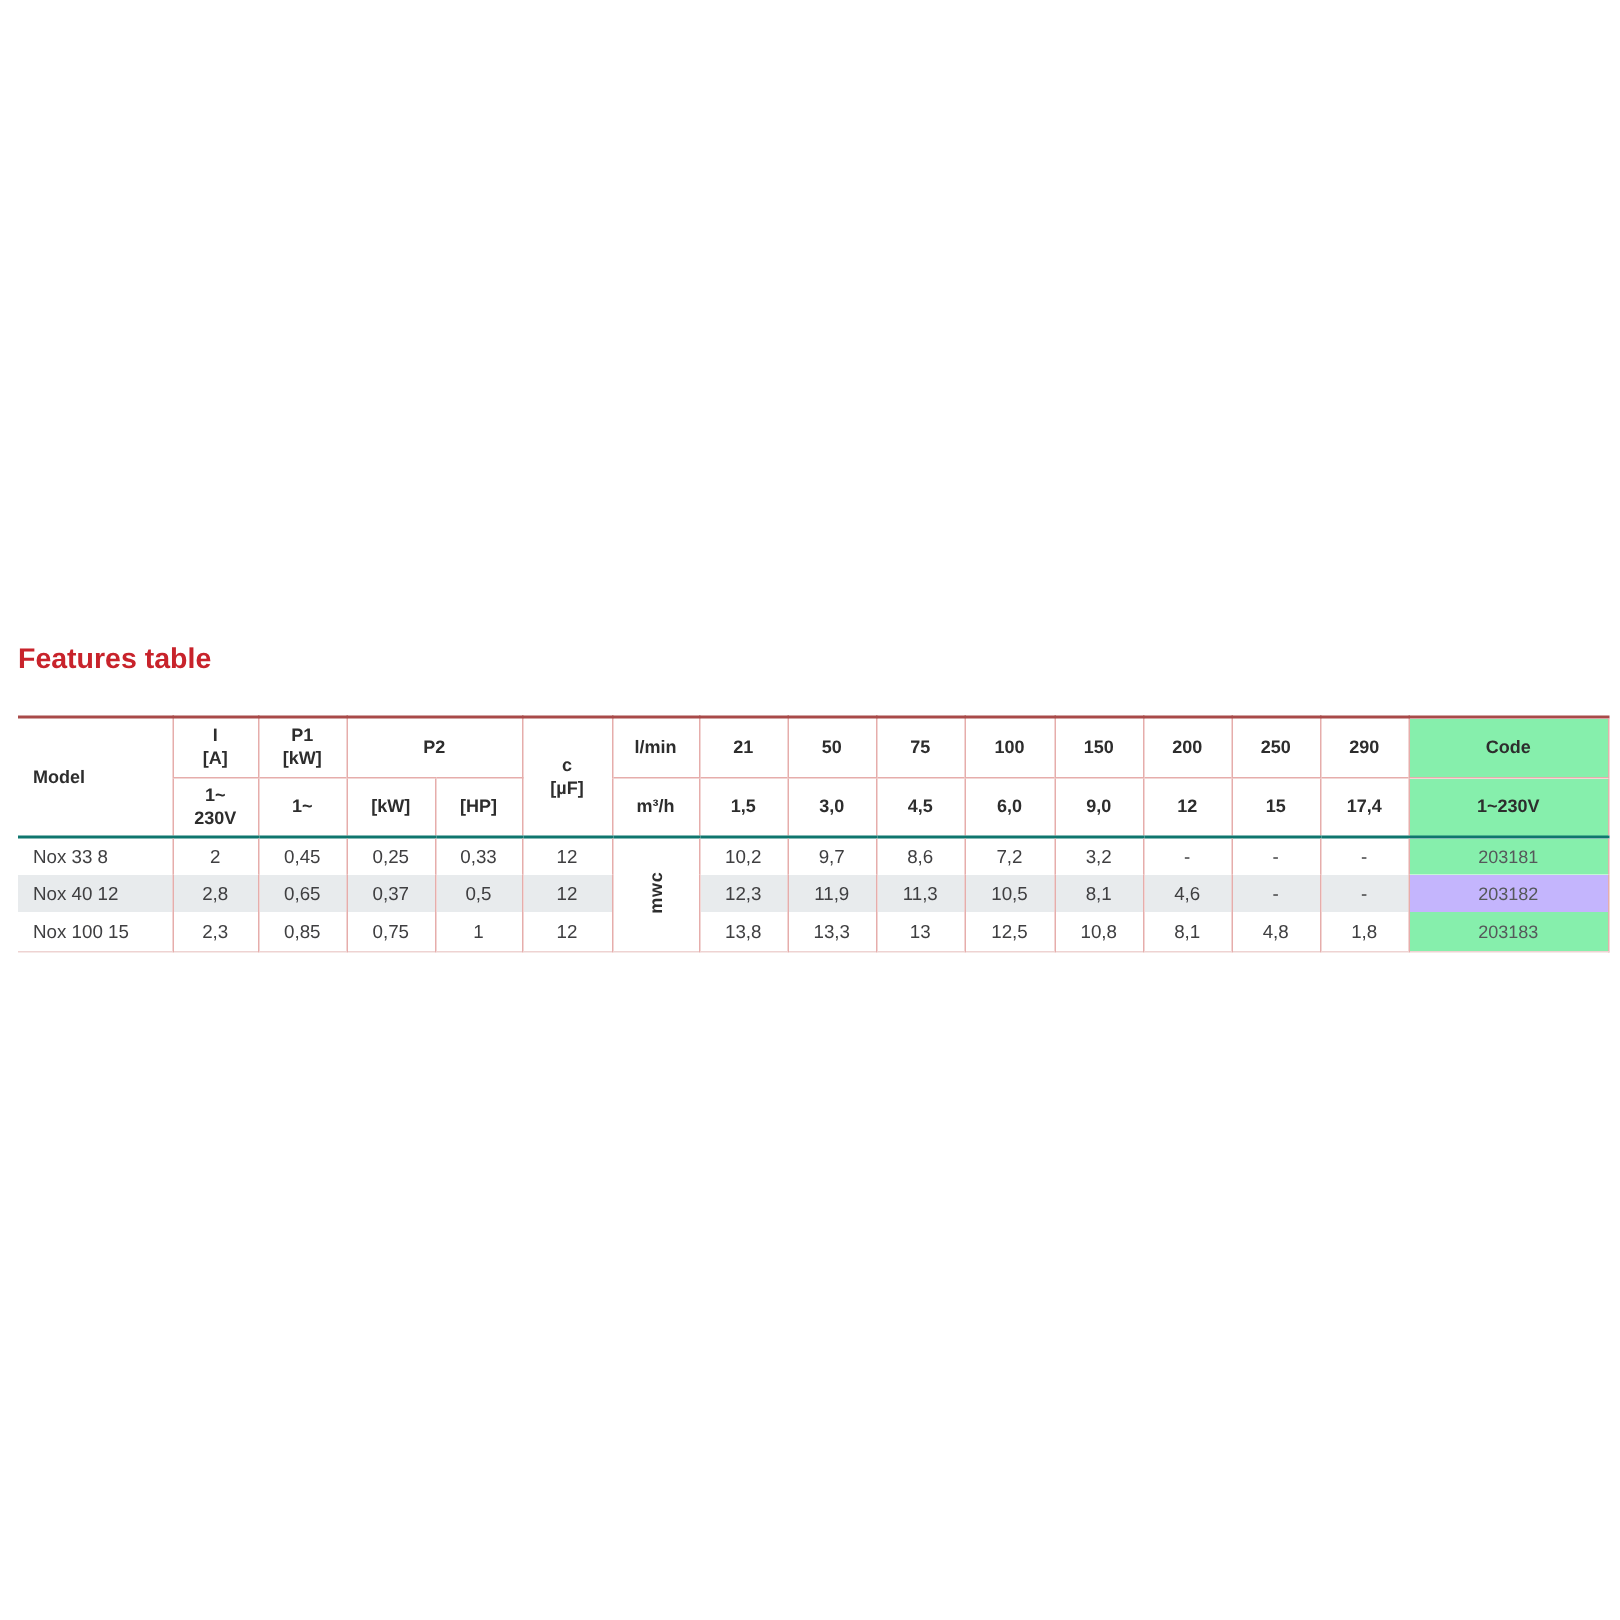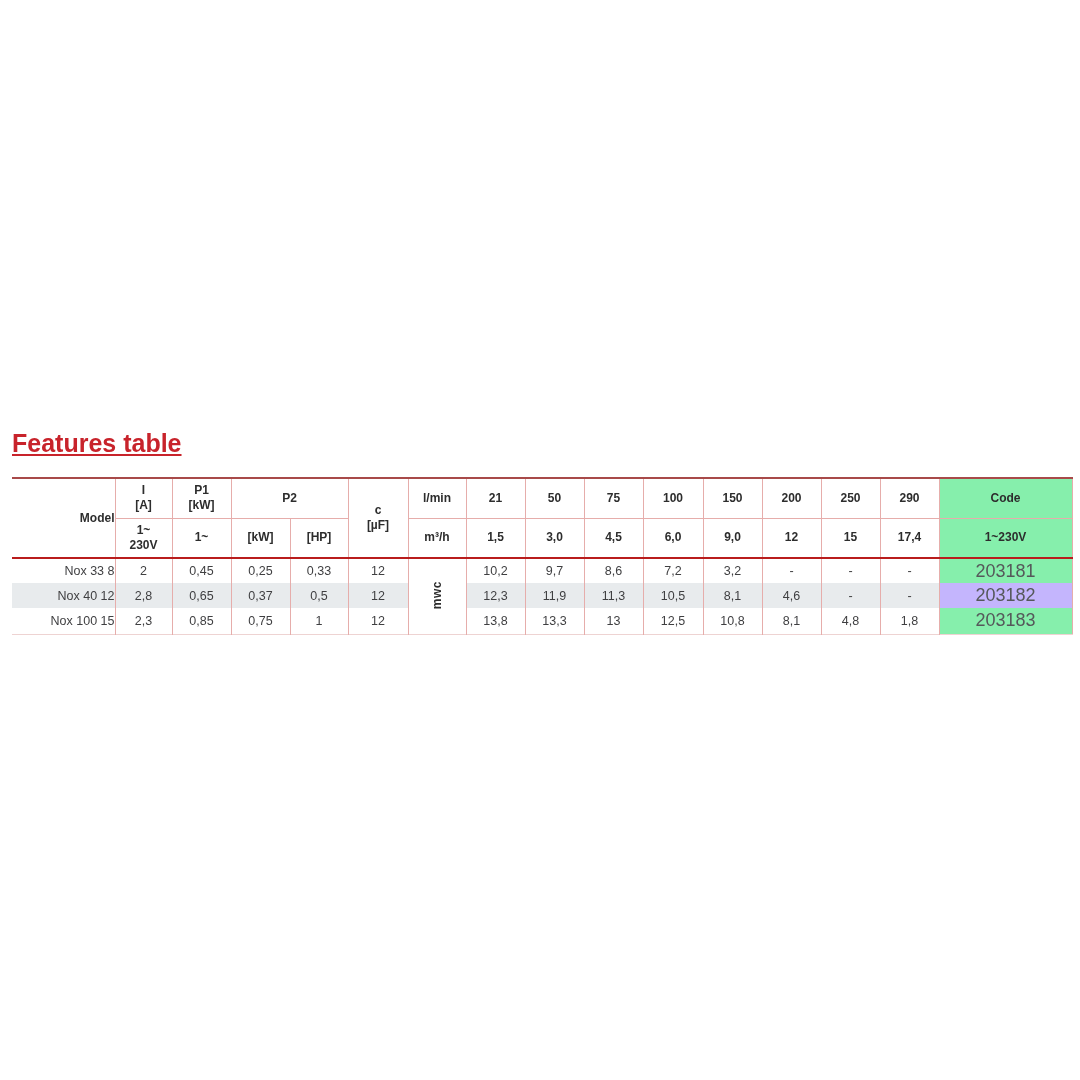--- a/index.html
+++ b/index.html
@@ -2,50 +2,50 @@
 <html><head>
 <meta charset="utf-8">
 <style>
   html, body { margin:0; padding:0; }
   body {
     width:1080px; height:1080px; background:#ffffff; position:relative;
     font-family:"Liberation Sans", sans-serif;
   }
   .page-title {
     position:absolute; left:12px; top:429px;
-    font-size:25px; font-weight:600; color:#c8232b;text-decoration:underline;
+    font-size:19px; font-weight:600; color:#c8232b;
   }
   table.features {
     position:absolute; left:12px; top:477px; width:1060px;
     border-collapse:collapse; table-layout:fixed;
     border-top:2px solid #a84a49;
     border-right:1px solid #e6adab;
     border-bottom:1px solid #eed3d2;
   }
   th, td {
     border-left:1px solid #e6adab;
     padding:0; text-align:center; vertical-align:middle;
     overflow:hidden;
   }
   tr.h1 { height:40px; }
   tr.h2 { height:40px; }
   tr.h2 th { border-top:1px solid #e6adab; }
   tbody tr { height:25px; }
   tbody tr.last { height:26px; }
-  tbody tr:first-child td { border-top:2px solid #b91c1c; }
+  tbody tr:first-child td { border-top:2px solid #0f766e; }
   th {
     font-size:12px; font-weight:bold; color:#2d2d2d;
     white-space:pre-line; line-height:1.25;
   }
   td { font-size:12.5px; color:#3f3f41; }
   .th-model, .cell-model { text-align:left; padding-left:10px; }
-  .no-left { border-left:none;text-align:right; }
+  .no-left { border-left:none; }
   tr.band td { background:#e8ebed; }
   .code-col { background:#86efac; }
-  td.code-col { color:#55585a; font-size:18px; }
+  td.code-col { color:#55585a; font-size:12px; }
   tr.band td.code-col { background:#c4b5fd; }
   td.mwc-cell { background:#ffffff; }
   .mwc-text {
     display:inline-block;
     writing-mode:vertical-rl; transform:rotate(180deg);
     font-weight:bold; font-size:12px; color:#2d2d2d; letter-spacing:0.5px;
   }
 </style>
 </head>
 <body>

